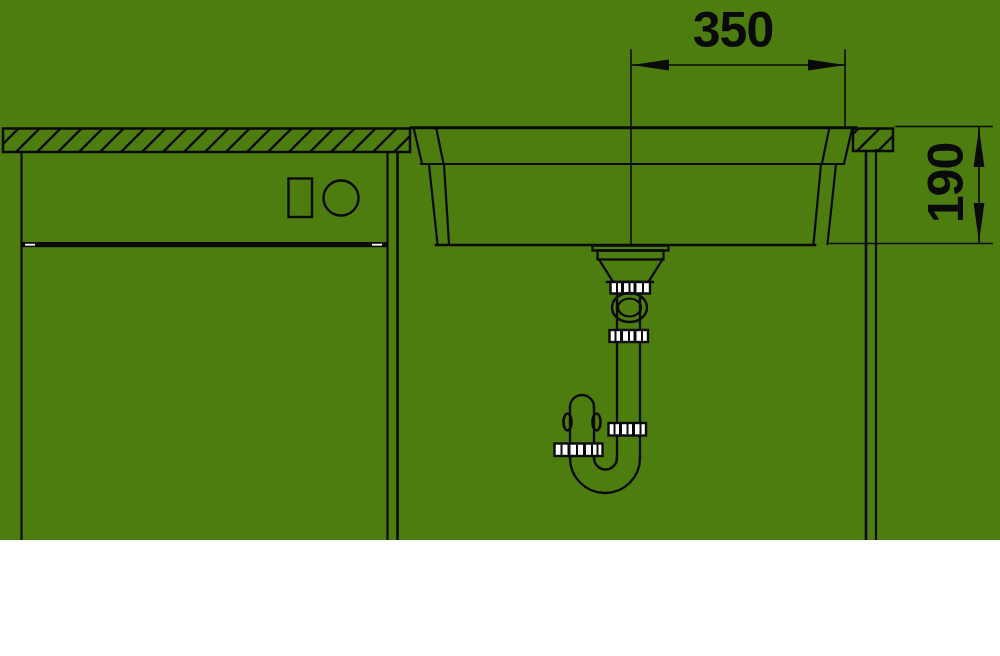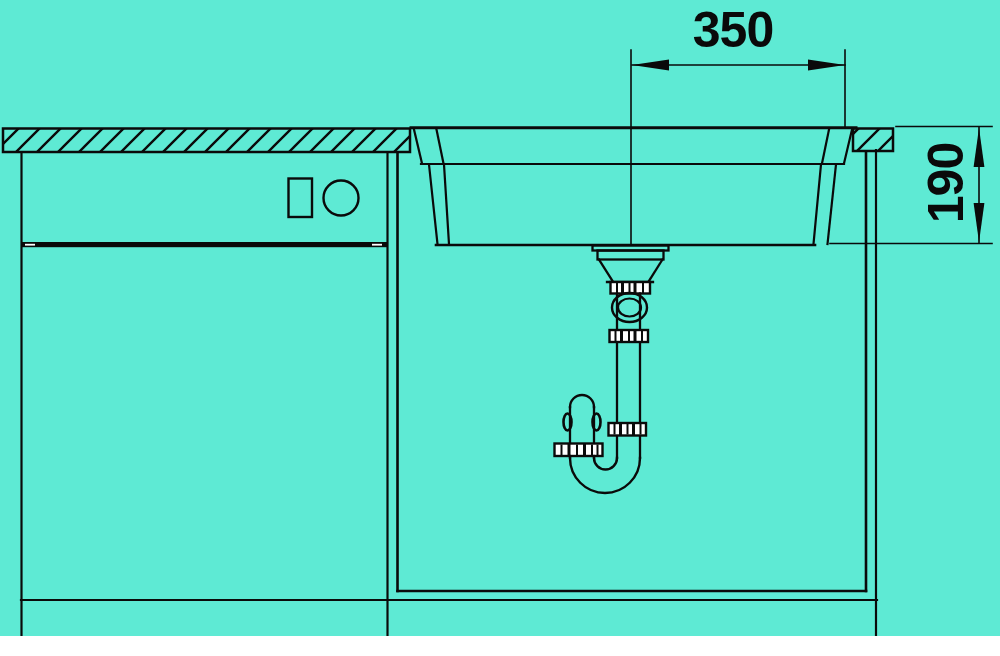--- a/index.html
+++ b/index.html
@@ -1,20 +1,20 @@
 <!DOCTYPE html>
 <html><head>
 <meta charset="utf-8">
 <style>
   html, body { margin: 0; padding: 0; background: #ffffff; }
   .canvas {
     position: relative;
     width: 1000px;
-    height: 636px;
-    background: #5eead4;
+    height: 540px;
+    background: #4d7c0f;
     font-family: "Liberation Sans", sans-serif;
     overflow: hidden;
   }
   svg { display: block; }
   .dim-text {
     font-family: "Liberation Sans", sans-serif;
     font-weight: bold;
     font-size: 50px;
     letter-spacing: -1px;
     fill: #0a0a0a;

